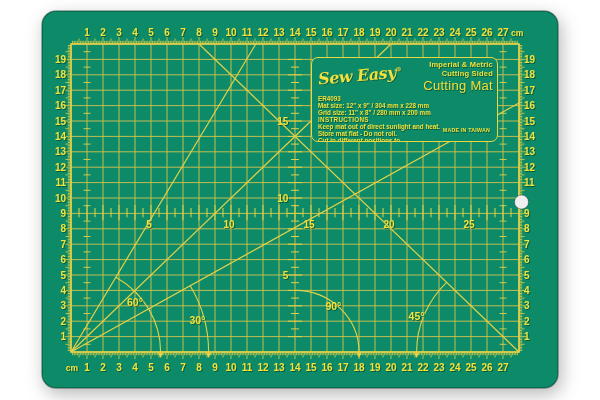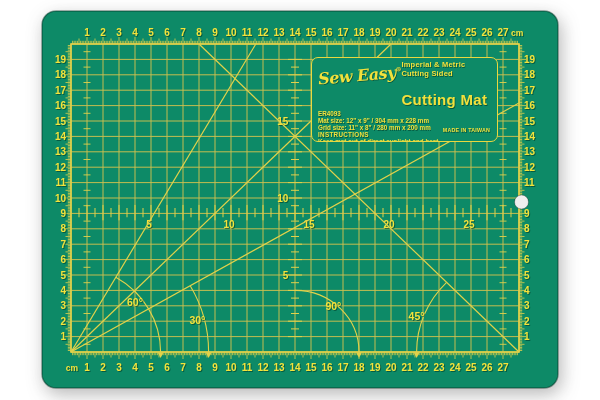--- a/index.html
+++ b/index.html
@@ -9,23 +9,23 @@
   .num{font-family:"Liberation Sans",sans-serif;font-weight:bold;
        text-shadow:1px 1px 0 rgba(0,60,42,0.6);}
   
   .label-panel{position:absolute;left:311px;top:57px;width:187px;height:85px;
     background:#0d8a67;border:1.5px solid #e9d83f;border-radius:7px;box-sizing:border-box;
     color:#f2e13c;text-shadow:0.7px 0.8px 0 rgba(0,55,38,0.65);overflow:hidden;}
   .panel-top{display:flex;align-items:flex-start;padding:2px 4px 0 6px;}
   .logo{font-family:"DejaVu Serif",serif;font-style:italic;font-weight:bold;font-size:16px;
         transform:rotate(-5deg);margin-top:6px;white-space:nowrap;letter-spacing:-0.5px;}
   .logo sup{font-size:6px;font-style:normal;}
-  .titles{flex:1;text-align:left;line-height:1.15;margin-top:1px;}
+  .titles{flex:1;text-align:right;line-height:1.15;margin-top:1px;}
   .tagline{font-size:7.5px;font-weight:bold;letter-spacing:0.2px;}
-  .panel-title{font-size:15px;font-weight:bold;letter-spacing:0.3px;margin-top:13px;}
+  .panel-title{font-size:13px;font-weight:normal;letter-spacing:0.3px;margin-top:1px;}
   .panel-body{padding:1px 6px 0 6px;font-size:6.3px;line-height:1.12;font-weight:600;}
   .model-line{font-weight:bold;}
   .instr-head{font-weight:bold;letter-spacing:0.3px;}
   .made-in{position:absolute;right:7px;bottom:8px;font-size:5.3px;font-weight:bold;letter-spacing:0.2px;}
 </style>
 </head>
 <body>
 
 <div class="stage">
 

